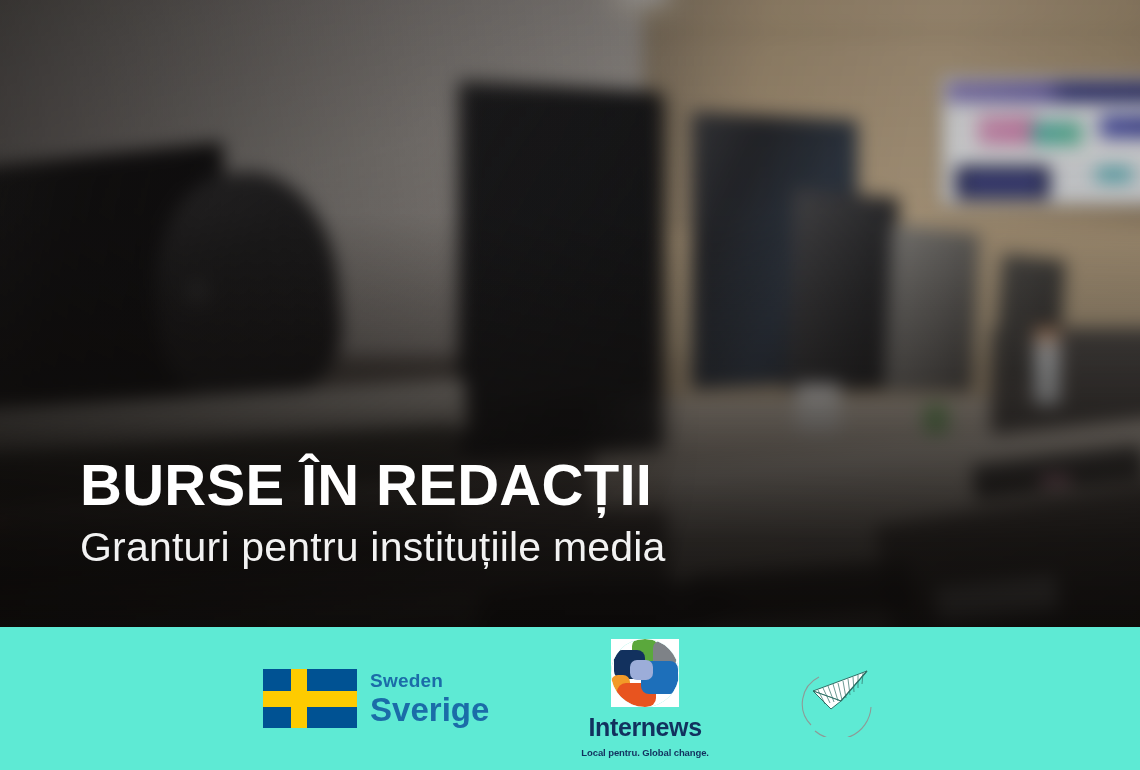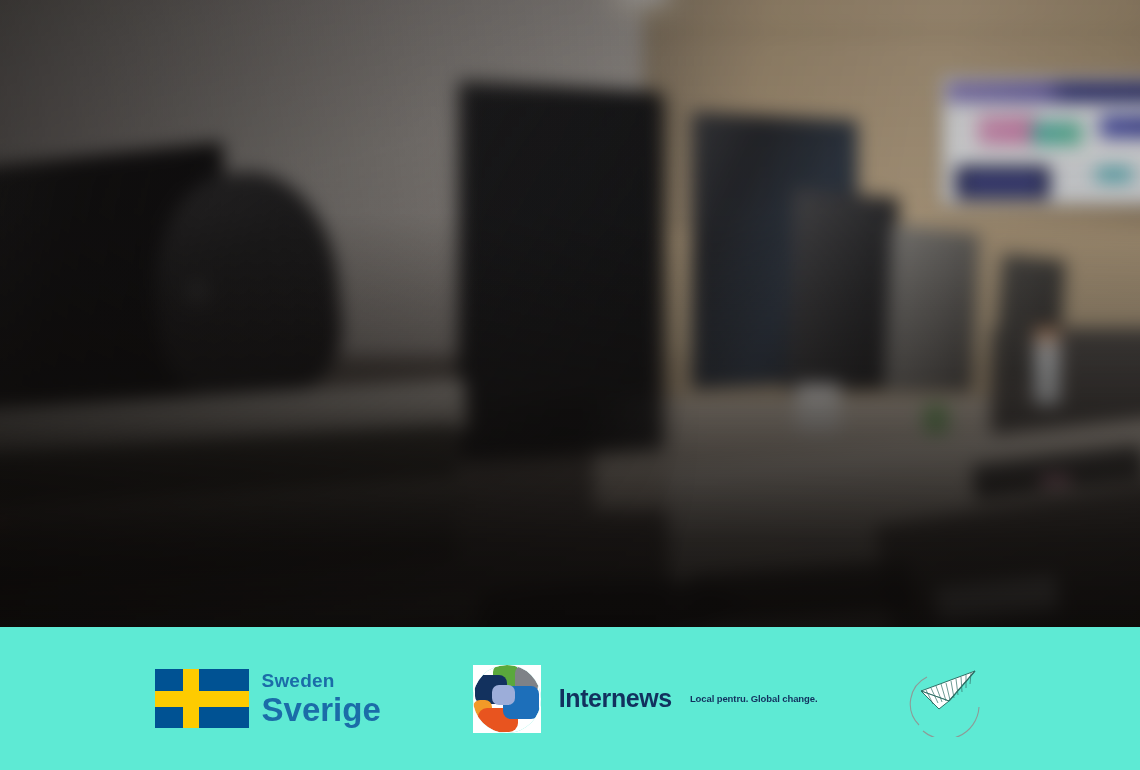--- a/index.html
+++ b/index.html
@@ -240,21 +240,21 @@
     background:#005293;
     flex:none;
   }
   .flag .v{ position:absolute; left:28px; top:0; width:16px; height:100%; background:#fecb00; }
   .flag .h{ position:absolute; left:0; top:22px; width:100%; height:16px; background:#fecb00; }
   .sw-text{ display:flex; flex-direction:column; line-height:1; }
   .sw-small{ font-size:19px; font-weight:600; color:#1b6ca8; letter-spacing:.2px; }
   .sw-big{ font-size:33px; font-weight:700; color:#1b6ca8; letter-spacing:0; margin-top:3px; }
 
   
-  .internews{ flex-direction:row; align-items:center; gap:18px; }
+  .internews{ flex-direction:column; align-items:center; gap:8px; }
   .in-mark{ position:relative; width:68px; height:68px; }
   .in-circle{
     position:absolute; inset:0; border-radius:50%;
     overflow:hidden; background:#ffffff;
   }
   .q-green{ position:absolute; left:30%; top:0; width:38%; height:34%; background:#5aa83c; border-radius:7px; }
   .q-gray { position:absolute; left:62%; top:2%; width:34%; height:40%; background:#7e8287; border-radius:7px; }
   .q-navy { position:absolute; left:4%;  top:16%; width:46%; height:42%; background:#12315e; border-radius:8px; }
   .q-blue { position:absolute; left:44%; top:32%; width:54%; height:48%; background:#1d6fba; border-radius:8px; }
   .q-peri { position:absolute; left:28%; top:30%; width:34%; height:30%; background:#9cadd9; border-radius:7px; }
@@ -329,20 +329,24 @@
       <div class="p4"></div>
       <div class="p5"></div>
       <div class="p6"></div>
       <div class="p-red"></div>
     </div>
   </div>
 
   <div class="scrim"></div>
   <div class="scrim-left"></div>
 
+  <div class="copy">
+    <div class="title">BURSE ÎN REDACȚII</div>
+    <div class="subtitle">Granturi pentru instituțiile media</div>
+  </div>
 </div>
 
 <div class="footer">
 
   <div class="logo sweden">
     <div class="flag">
       <div class="v"></div>
       <div class="h"></div>
     </div>
     <div class="sw-text">

